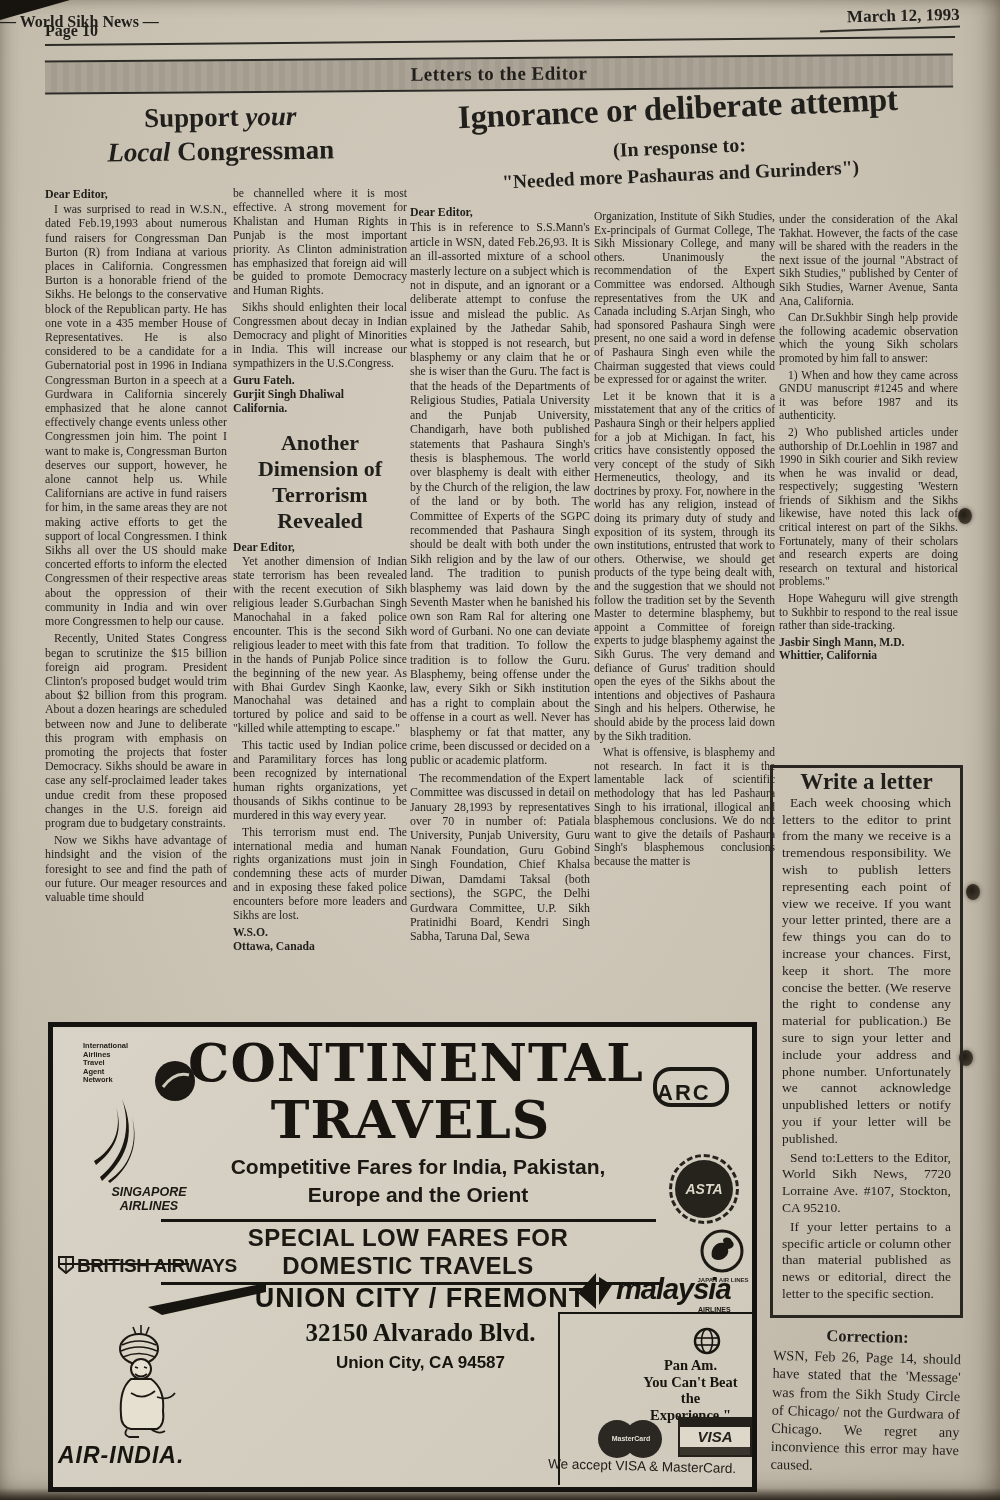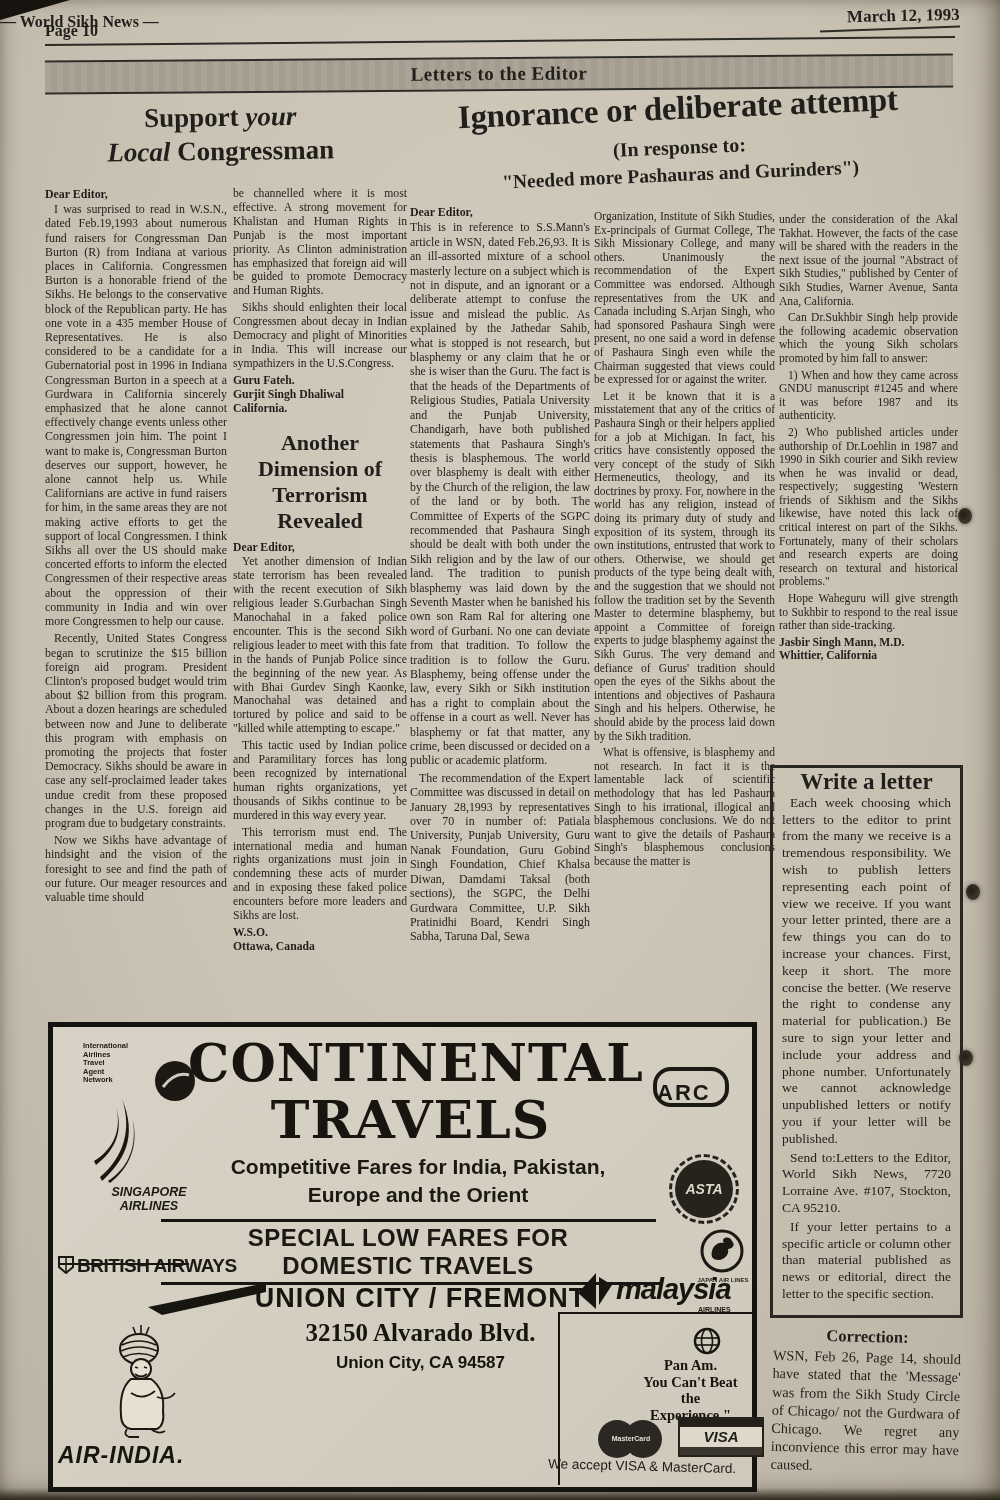--- a/index.html
+++ b/index.html
@@ -91,21 +91,21 @@
   .mal{left:525px;top:246px;display:flex;align-items:center;gap:4px;}
   .mal-txt{font-family:"Liberation Sans",sans-serif;font-weight:bold;font-style:italic;
     font-size:29px;color:#17150f;letter-spacing:-1px;}
   .mal-sub{font-family:"Liberation Sans",sans-serif;font-weight:bold;font-size:7px;color:#17150f;}
   .panam-t{left:555px;top:330px;width:165px;text-align:center;font-weight:bold;
     font-size:14.5px;line-height:16.5px;color:#17150f;}
   .mc{left:545px;top:391px;width:66px;height:44px;}
   .mc .circ{position:absolute;top:2px;width:38px;height:38px;border-radius:50%;background:#2b2722;}
   .mc .lbl{position:absolute;top:17px;left:0;width:100%;text-align:center;color:#e4dfd2;
     font-family:"Liberation Sans",sans-serif;font-size:7px;font-weight:bold;}
-  .visa{left:625px;top:390px;width:86px;height:40px;border:2px solid #24211b;
+  .visa{left:625px;top:390px;width:74px;height:40px;border:2px solid #24211b;
     box-sizing:border-box;background:#ddd8ca;}
   .visa .band-t{height:8px;background:#23201b;}
   .visa .band-b{position:absolute;bottom:0;left:0;right:0;height:8px;background:#3a362e;}
   .visa .v-lbl{text-align:center;font-weight:bold;font-style:italic;font-size:15px;
     line-height:20px;color:#24211b;font-family:"Liberation Sans",sans-serif;}
   .accept{left:495px;top:432px;width:212px;font-family:"Liberation Sans",sans-serif;
     font-size:13.5px;color:#1e1b16;transform:rotate(1.5deg);}
   .ai-txt{left:5px;top:415px;font-family:"Liberation Sans",sans-serif;font-weight:bold;
     font-style:italic;font-size:23px;letter-spacing:1px;color:#17150f;}
   .jal-cap{left:630px;top:250px;width:80px;text-align:center;

